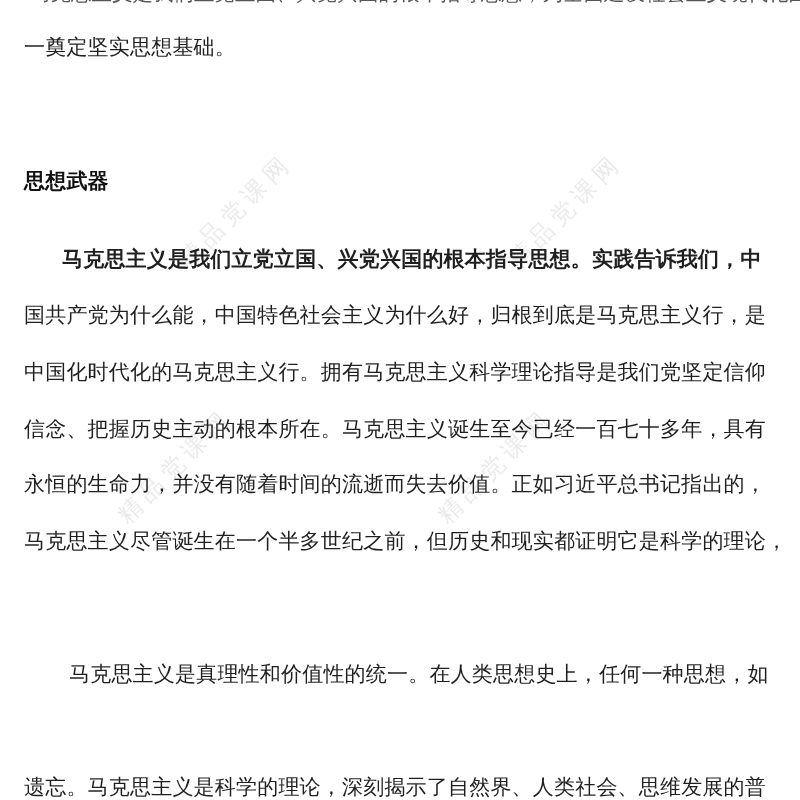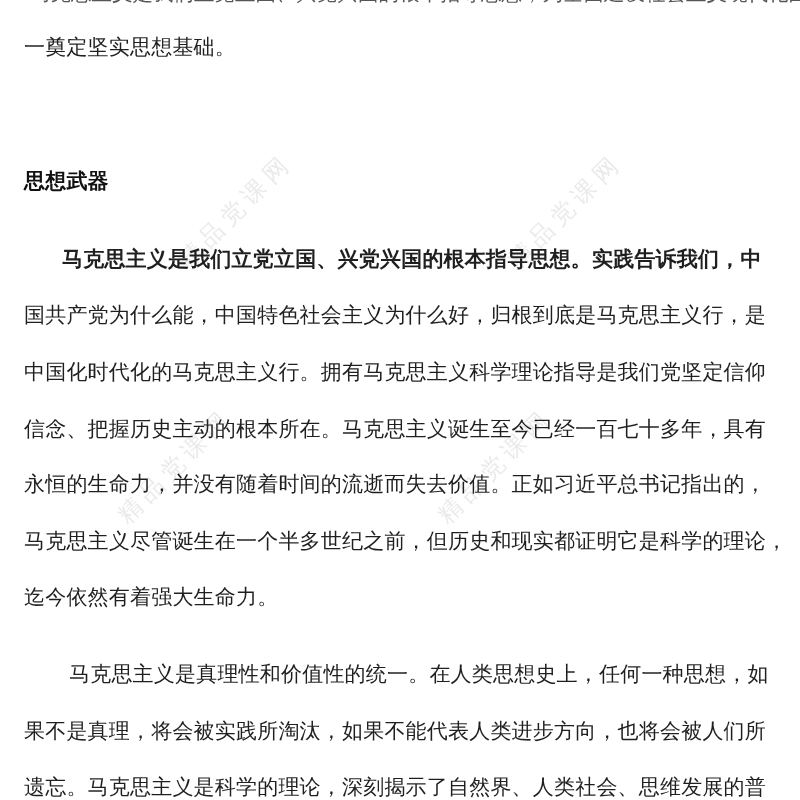--- a/index.html
+++ b/index.html
@@ -70,19 +70,17 @@
   <div class="line" style="top:33px;">一奠定坚实思想基础。</div>
 
   <div class="line bold" style="top:167px;">思想武器</div>
 
   <div class="line indent" style="top:245px;font-weight:bold;">马克思主义是我们立党立国、兴党兴国的根本指导思想。实践告诉我们，中</div>
   <div class="line" style="top:301px;">国共产党为什么能，中国特色社会主义为什么好，归根到底是马克思主义行，是</div>
   <div class="line" style="top:358px;">中国化时代化的马克思主义行。拥有马克思主义科学理论指导是我们党坚定信仰</div>
   <div class="line" style="top:415px;">信念、把握历史主动的根本所在。马克思主义诞生至今已经一百七十多年，具有</div>
   <div class="line" style="top:470px;">永恒的生命力，并没有随着时间的流逝而失去价值。正如习近平总书记指出的，</div>
   <div class="line" style="top:527px;">马克思主义尽管诞生在一个半多世纪之前，但历史和现实都证明它是科学的理论，</div>
-  <div class="line" style="top:583px;">迄今依然有着强大生命力。</div>
 
   <div class="line indent" style="top:660px;margin-left:7px;">马克思主义是真理性和价值性的统一。在人类思想史上，任何一种思想，如</div>
-  <div class="line" style="top:717px;">果不是真理，将会被实践所淘汰，如果不能代表人类进步方向，也将会被人们所</div>
   <div class="line" style="top:773px;">遗忘。马克思主义是科学的理论，深刻揭示了自然界、人类社会、思维发展的普</div>
 
 </div>
 
 </body></html>

